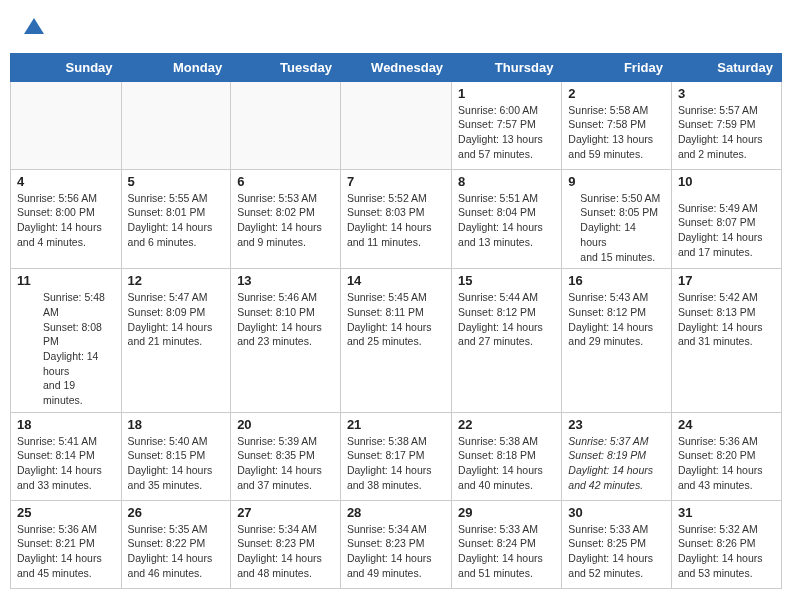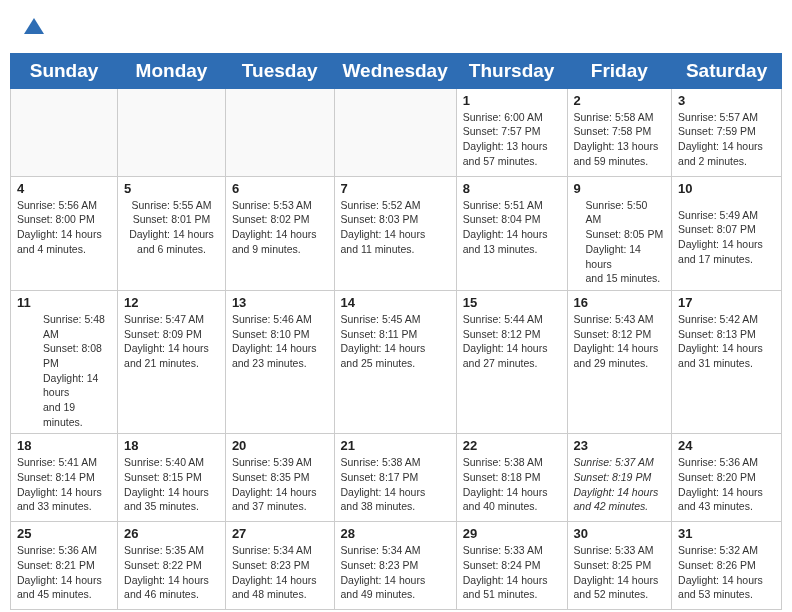--- a/index.html
+++ b/index.html
@@ -49,23 +49,23 @@
       border-collapse: collapse;
       margin: 0 0 0 0;
       padding: 0 10px;
     }
     .calendar-wrapper {
       padding: 0 10px 10px 10px;
     }
     .calendar th {
       background-color: #2e6db4;
       color: #fff;
-      text-align: center;
+      text-align: right;
       padding: 6px 8px;
-      font-size: 19px;
+      font-size: 13px;
       border: 1px solid #2e6db4;
     }
     .calendar td {
       border: 1px solid #ccc;
       vertical-align: top;
       padding: 4px 6px;
       width: 113px;
       min-height: 80px;
       font-size: 11px;
       color: #333;
@@ -155,21 +155,21 @@
         <tr>
           <td>
             <div class="day-number">4</div>
             <div class="day-info" style="white-space: pre-line;">Sunrise: 5:56 AM
 Sunset: 8:00 PM
 Daylight: 14 hours
 and 4 minutes.</div>
           </td>
           <td>
             <div class="day-number">5</div>
-            <div class="day-info" style="white-space: pre-line; text-align: center;">Sunrise: 5:55 AM
+            <div class="day-info" style="white-space: pre-line;">Sunrise: 5:55 AM
 Sunset: 8:01 PM
 Daylight: 14 hours
 and 6 minutes.</div>
           </td>
           <td>
             <div class="day-number">6</div>
             <div class="day-info" style="white-space: pre-line;">Sunrise: 5:53 AM
 Sunset: 8:02 PM
 Daylight: 14 hours
 and 9 minutes.</div>

